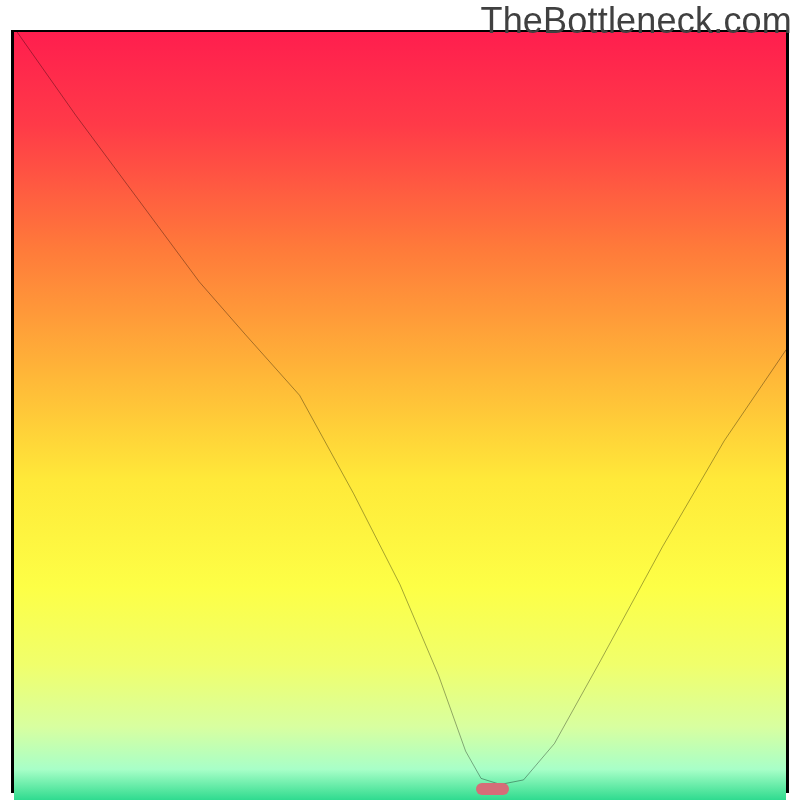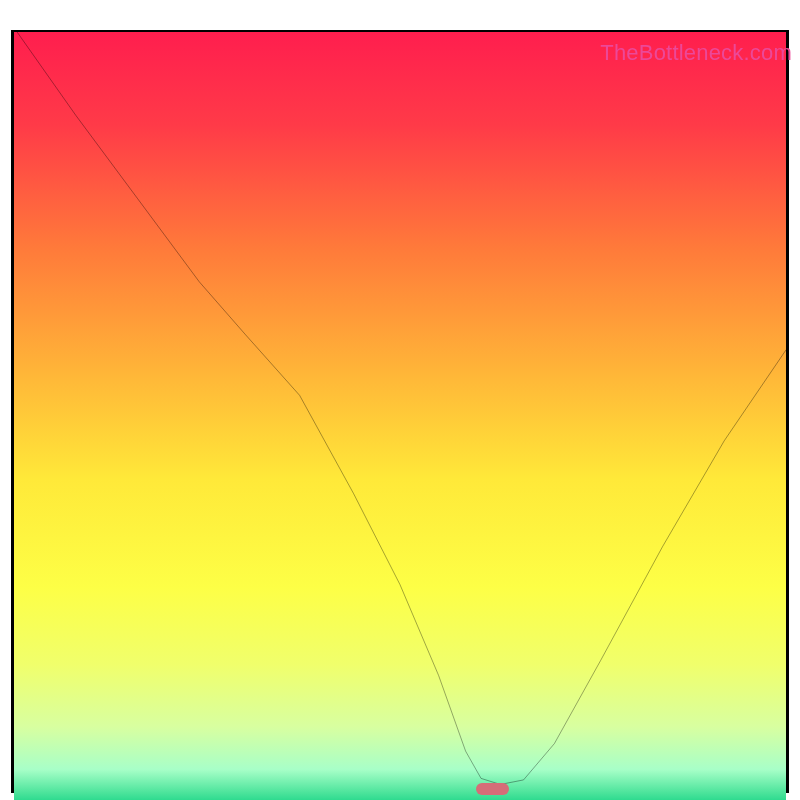--- a/index.html
+++ b/index.html
@@ -13,26 +13,25 @@
   }
   .outer {
     position: relative;
     width: 800px;
     height: 800px;
   }
   .watermark {
     position: absolute;
     top: 0px;
     right: 8px;
-    font-size: 22px;
-    color: #ec4899;
+    font-size: 36px;
+    color: #404040;
     font-weight: 500;
     letter-spacing: 0.2px;
     z-index: 20;
-    margin-top: 40px;
   }
   .plotframe {
     position: absolute;
     left: 11px;
     top: 30px;
     width: 778px;
     height: 763px;
     border-left: 3px solid #000;
     border-right: 3px solid #000;
     border-top: 2px solid #000;

